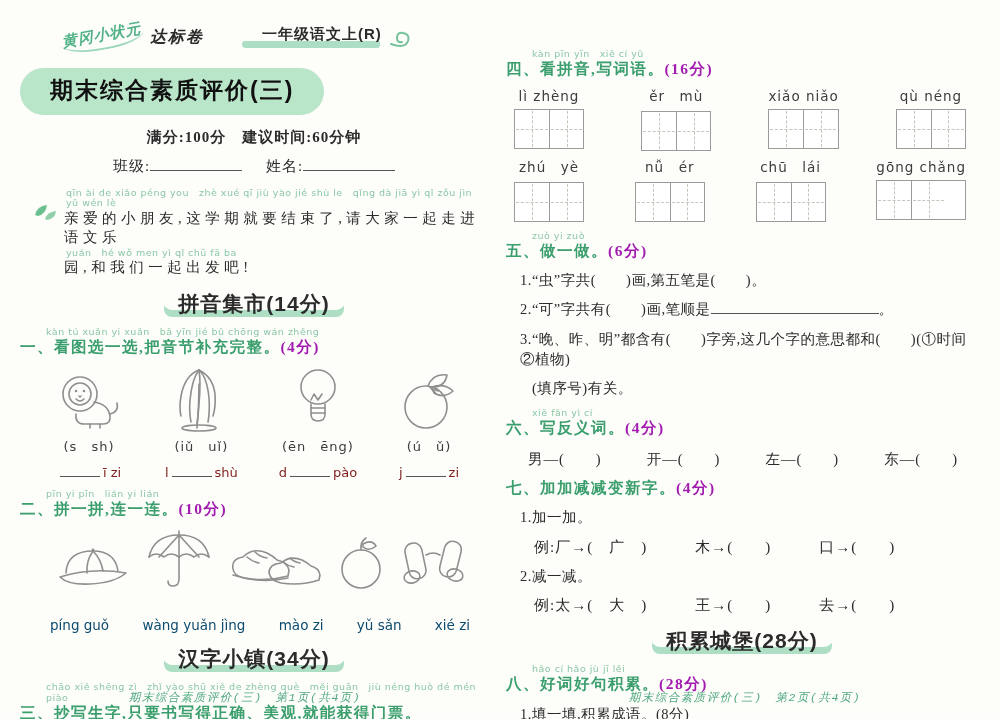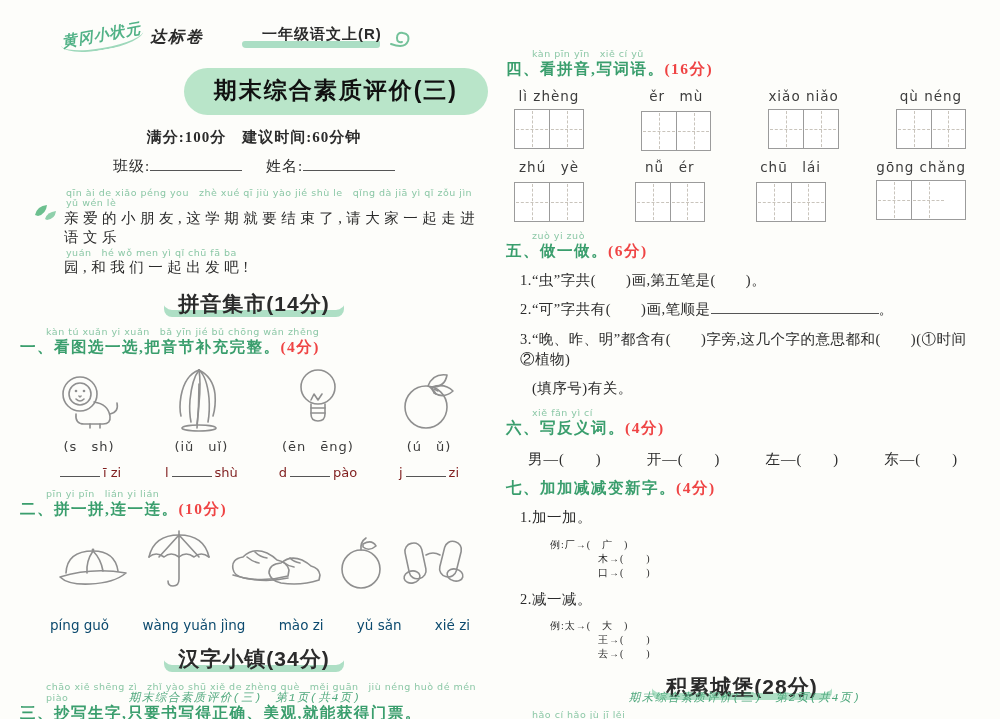--- a/index.html
+++ b/index.html
@@ -20,21 +20,21 @@
     color:#52b287; font-size:15px; transform:rotate(-10deg); letter-spacing:1px;
     display:inline-block; border-bottom:2px solid #9ed8bb; border-radius:50%; padding:0 2px 3px 2px;
   }
   .logo-sub { font-weight:bold; font-size:16px; font-style:italic; margin:0 0 2px 6px; letter-spacing:2px; }
   .banner { position:relative; margin:0 0 2px 52px; padding:0 6px 4px 6px; }
   .banner-text { font-family:"Liberation Sans","DejaVu Sans",sans-serif; font-weight:bold; font-size:15px; letter-spacing:1px; position:relative; z-index:1; }
   .swoosh { position:absolute; left:-14px; right:8px; bottom:0; height:7px; background:#abdec4; border-radius:6px 2px 6px 8px; }
   .spiral { position:absolute; right:-26px; bottom:-6px; }
 
   
-  .title-wrap { text-align:right; margin-top:18px; position:relative; }
+  .title-wrap { text-align:left; margin-top:18px; position:relative; }
   .title-pill {
     display:inline-block; position:relative; background:#b9e5c9; border-radius:26px;
     padding:7px 30px 9px 30px; font-family:"Liberation Sans","DejaVu Sans",sans-serif;
     font-weight:bold; font-size:23px; letter-spacing:2px; color:#111;
   }
   .title-pill::before, .title-pill::after {
     content:""; position:absolute; width:26px; height:26px; border-radius:50%;
     background:#d4efe0; z-index:-1;
   }
   .title-pill::before { left:-16px; top:-8px; }
@@ -57,21 +57,21 @@
   .sec-head span {
     font-family:"Liberation Sans","DejaVu Sans",sans-serif; font-weight:bold; font-size:21px;
     letter-spacing:1px; padding:0 14px 2px 14px; border-radius:8px;
     box-shadow:inset 0 -8px 0 -1px #aedfc5;
   }
 
   
   .q { margin-top:9px; }
   .q .pinyin { margin-left:26px; }
   .q-main { font-size:15.5px; letter-spacing:1.5px; font-weight:600; color:#3a9e6d; line-height:1.3; }
-  .q-score { color:#ef4444; font-weight:600; }
+  .q-score { color:#a21caf; font-weight:600; }
   .sub-item { font-size:14.5px; letter-spacing:0.5px; margin:9px 0 0 14px; line-height:1.4; }
 
   
   .pics4 { display:flex; justify-content:space-between; padding:6px 28px 0 34px; align-items:flex-end; }
   .pic-group { text-align:center; }
   .choice { font-family:"DejaVu Sans",sans-serif; font-size:13px; color:#3c3c3c; margin-top:6px; letter-spacing:1px; }
   .blankline { font-family:"DejaVu Sans",sans-serif; font-size:13px; color:#7f1d1d; margin-top:8px; }
   .pics5 { display:flex; justify-content:space-between; padding:8px 14px 0 28px; align-items:flex-end; }
   .words5 { display:flex; justify-content:space-between; padding:0 18px 0 30px; margin-top:26px;
             font-family:"DejaVu Sans",sans-serif; font-size:13.5px; color:#0c4a6e; }
@@ -79,21 +79,21 @@
   .wbox .cell { width:34px; height:38px; position:relative; }
   .wbox .cell + .cell { border-left:1px solid #9b9b9b; }
   .wbox .cell::before { content:""; position:absolute; left:1px; right:1px; top:50%; border-top:1px dashed #c9c4bc; }
   .wbox .cell::after  { content:""; position:absolute; top:1px; bottom:1px; left:50%; border-left:1px dashed #c9c4bc; }
   .wrow { display:flex; justify-content:space-between; padding:0 12px 0 8px; margin-top:8px; }
   .wgroup { text-align:center; }
   .wgroup .pw { font-family:"DejaVu Sans",sans-serif; font-size:13.5px; color:#3c3c3c; margin-bottom:5px; letter-spacing:1px; }
 
   
   .pair-row { display:flex; justify-content:space-between; font-size:14.5px; margin:12px 20px 0 22px; letter-spacing:1px; }
-  .ex-row { display:flex; font-size:10px; margin:10px 0 0 44px; letter-spacing:1px;flex-direction:column; }
+  .ex-row { display:flex; font-size:15px; margin:10px 0 0 28px; letter-spacing:1px; }
   .ex-row .ex + .ex { margin-left:48px; }
 
   .footer { position:absolute; bottom:14px; font-family:Liberation Mono, monospace; font-style:italic;
             color:#4fa87d; font-size:11.5px; letter-spacing:1.5px; }
   #footer-left  { left:0; width:490px; text-align:center; }
   #footer-right { left:510px; width:470px; text-align:center; }
 
   svg.art { display:block; margin:0 auto; }
   svg.art * { stroke:#8f8f8f; stroke-width:1.6; fill:none; stroke-linecap:round; stroke-linejoin:round; }
   svg.art .fill { fill:#8f8f8f; stroke:none; }

